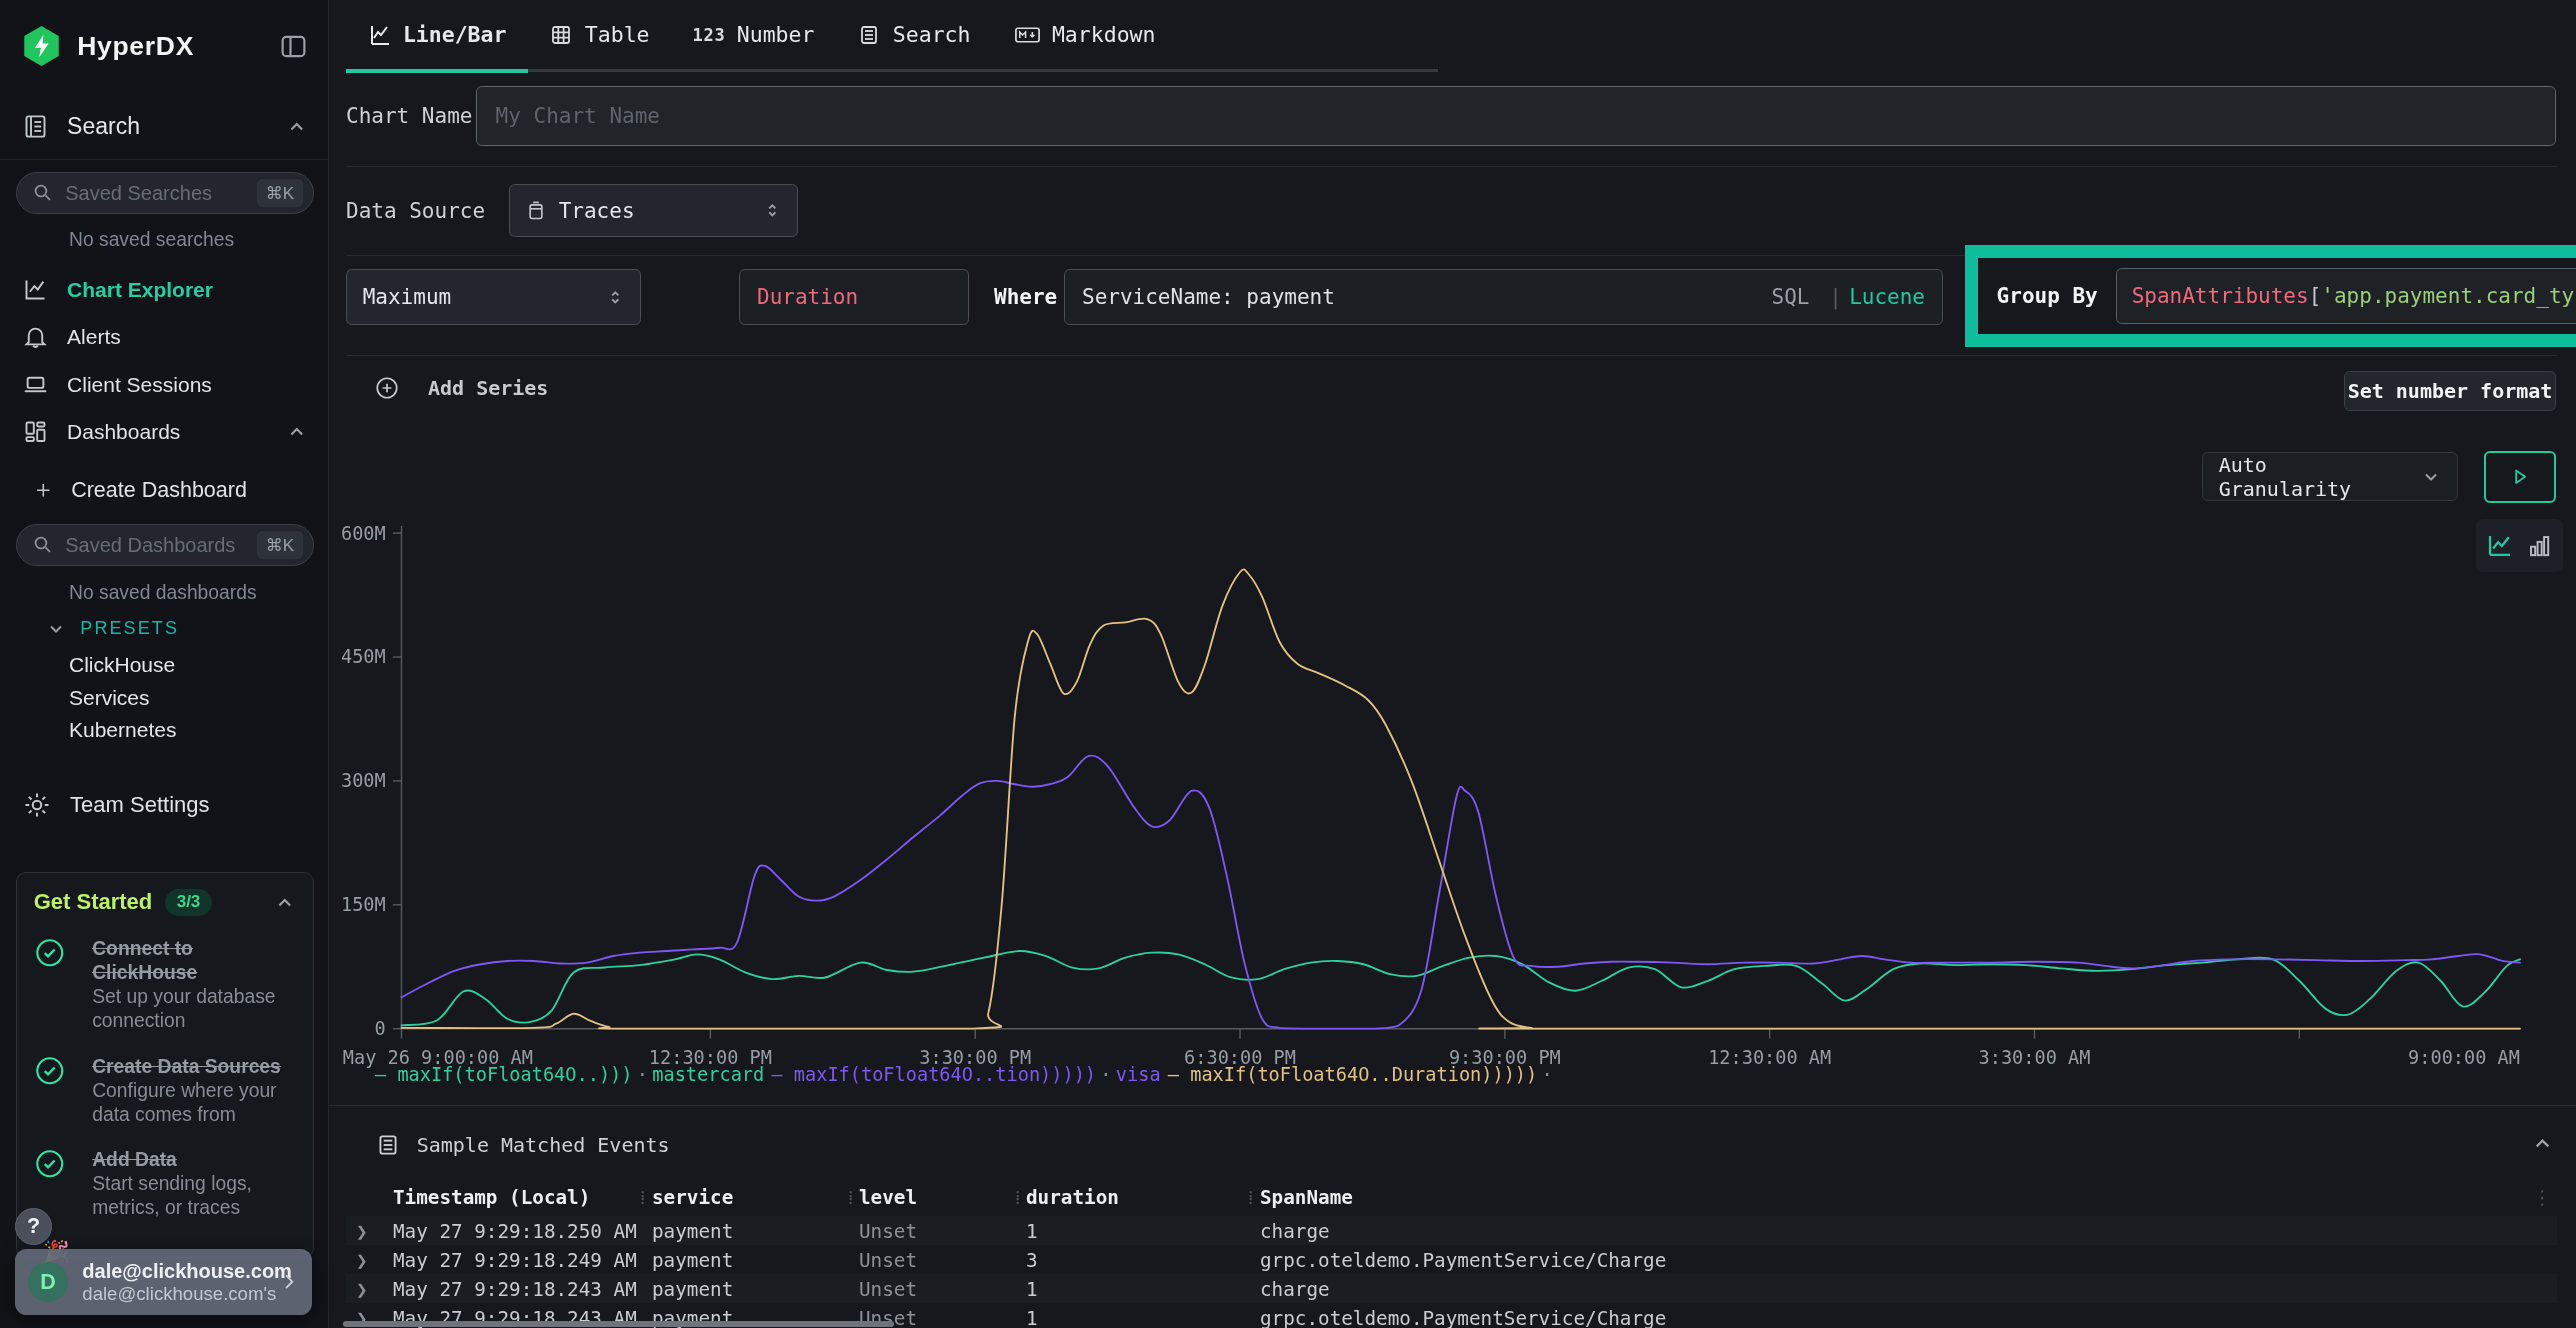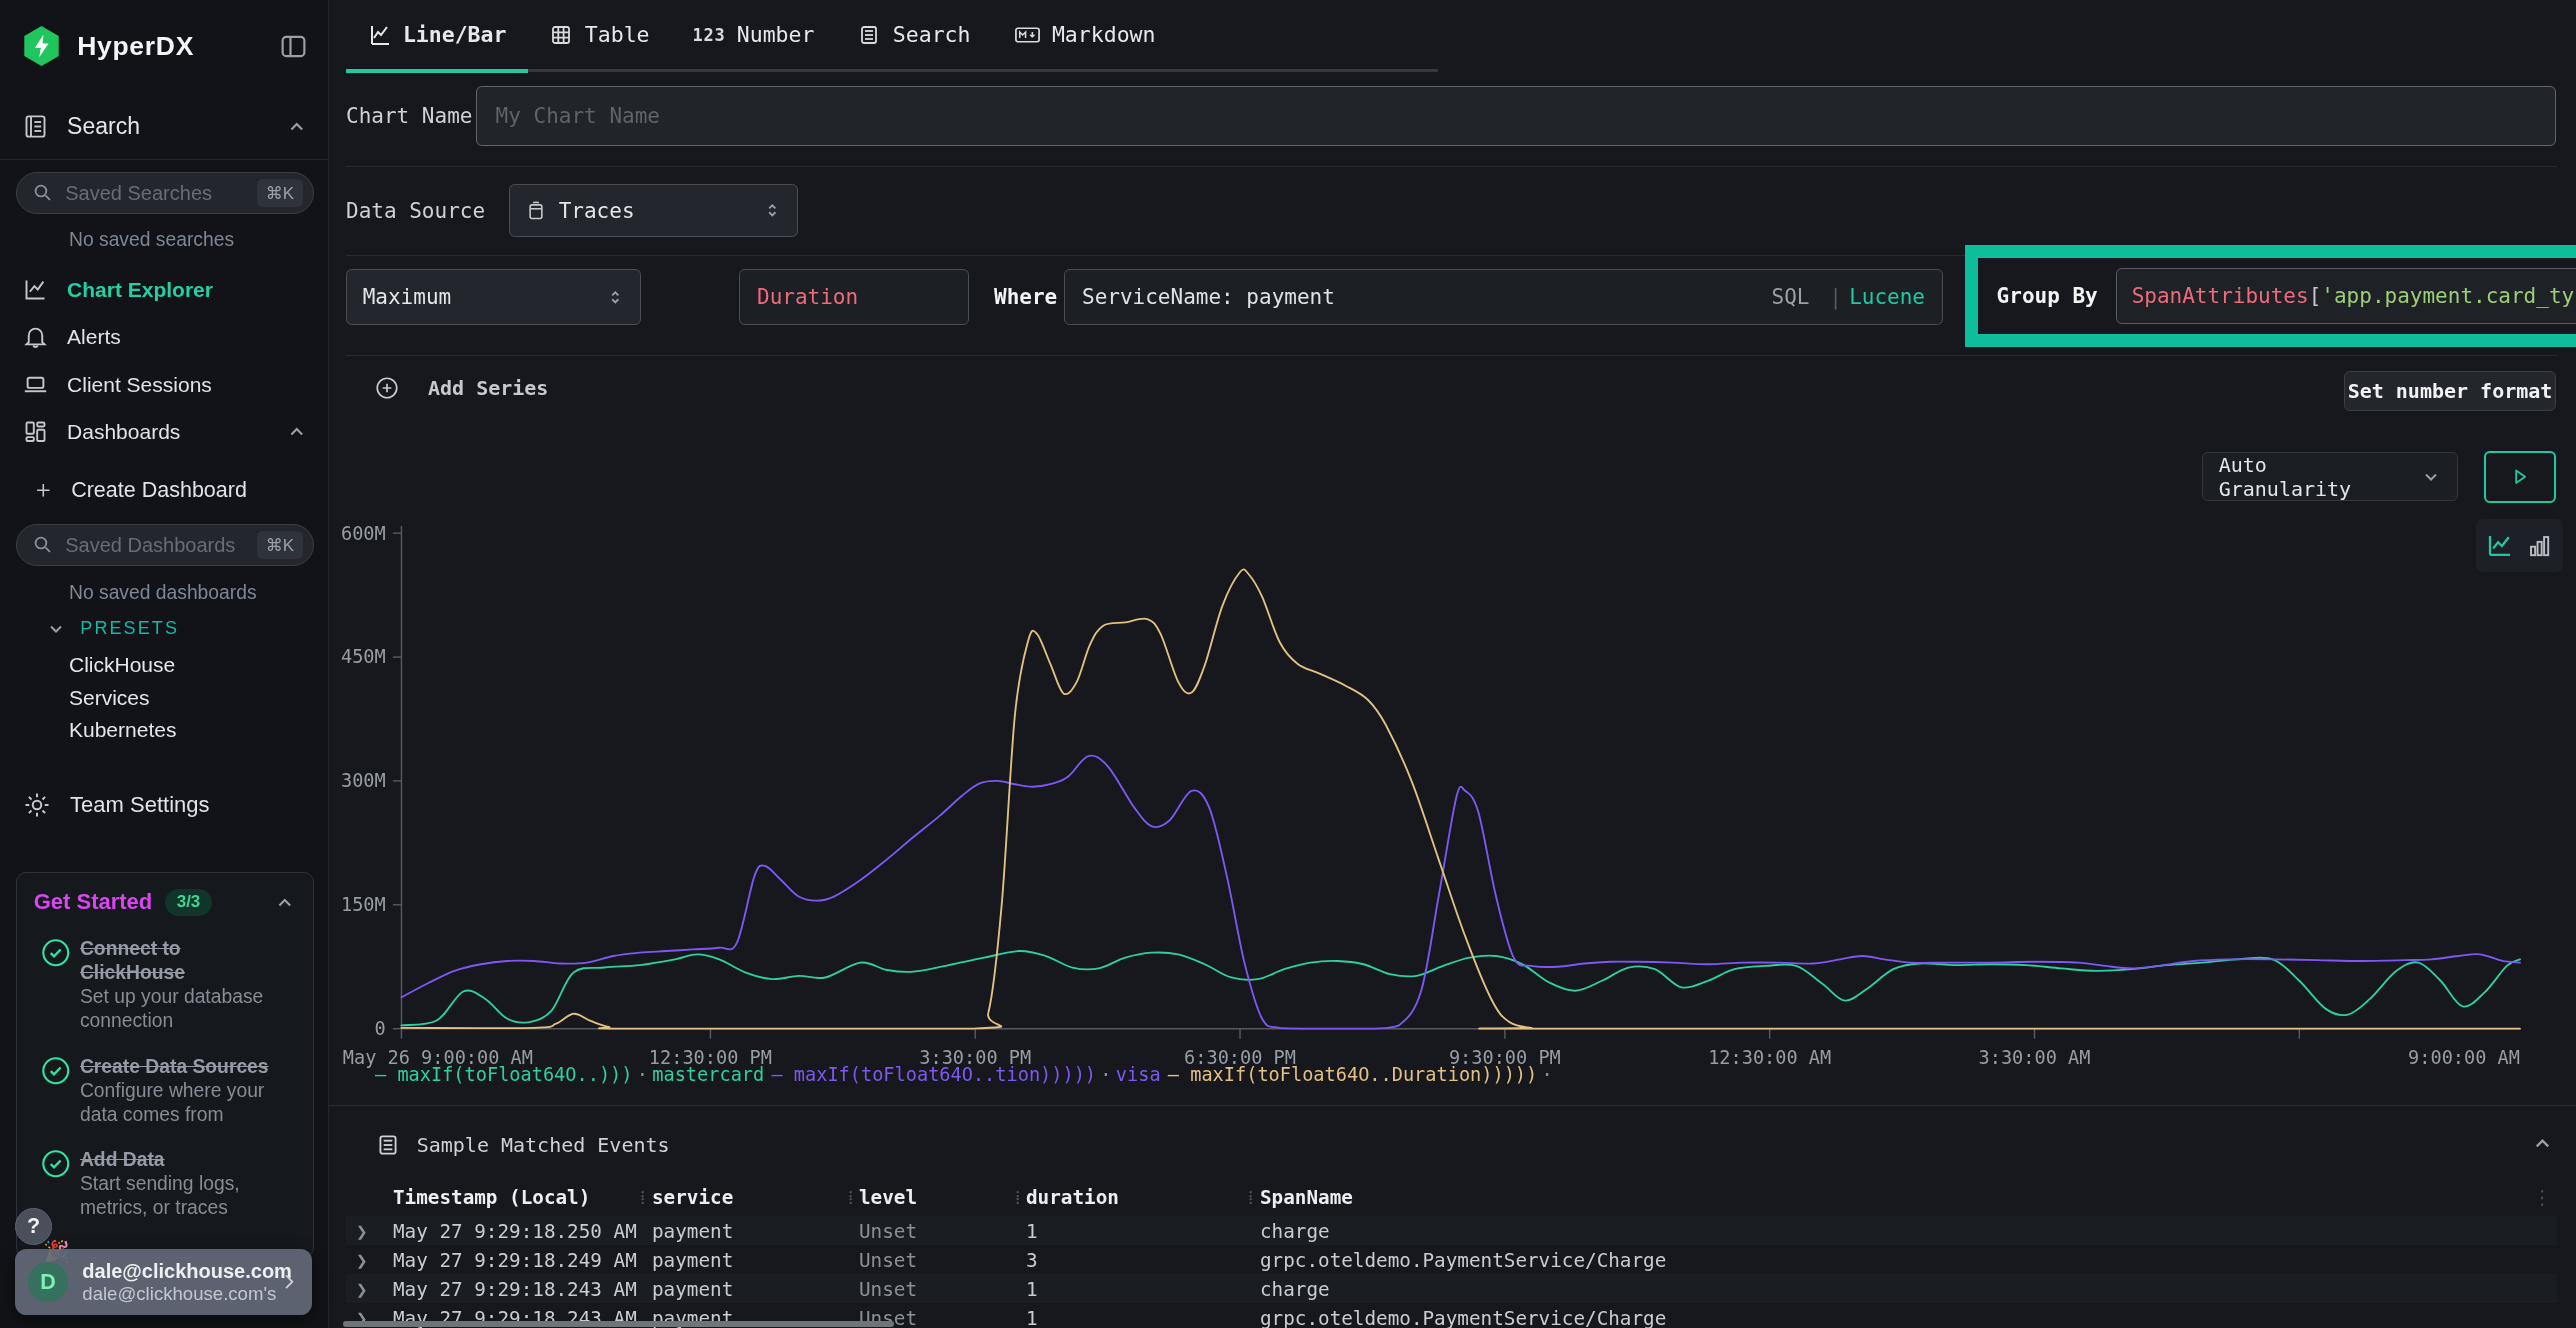--- a/index.html
+++ b/index.html
@@ -32,23 +32,23 @@
   .kbd { background:#2f333b; border-radius:5.7px; color:#9aa1a9; font-size:17px; padding:3.6px 8.6px; }
   .dim-note { color:#7e8794; font-size:19.3px; }
   .preset-item { color:#e3e6ea; font-size:21px; cursor:pointer; }
   .chev { stroke:#9aa0a8; stroke-width:2.4; fill:none; }
   
   #gs-card {
     position:absolute; left:15.7px; top:872px; width:298px; height:386px;
     background:#15181d; border:1.4px solid #2e333a; border-radius:10px; padding:15.7px 17px;
   }
   .gs-head { display:flex; align-items:center; gap:13px; }
-  .gs-title { font-weight:bold; font-size:22px; color:#d946ef; }
+  .gs-title { font-weight:bold; font-size:22px; color:#bef264; }
   .gs-badge { background:#11352a; color:#3fd68d; font-weight:bold; font-size:17px; border-radius:715px; padding:3.6px 11.4px; }
-  .gs-item { display:flex; gap:8px; margin-top:21.5px;justify-content:center; }
+  .gs-item { display:flex; gap:27px; margin-top:21.5px; }
   .gs-item .txt { width:209px; }
   .gs-item .t { color:#959ba4; font-weight:bold; font-size:19.3px; text-decoration:line-through; line-height:24px; }
   .gs-item .s { color:#878d96; font-size:19.3px; line-height:24px; }
   #help-btn {
     position:absolute; left:15px; top:1208px; width:37px; height:37px; border-radius:50%;
     background:#4a4f5a; border:0.7px solid #5c6270; color:#f0f2f5; font-weight:bold; font-size:21.5px;
     display:flex; align-items:center; justify-content:center; z-index:5; cursor:pointer;
   }
   #user-chip {
     position:absolute; left:15px; top:1249px; width:297px; height:66px; border-radius:11.4px;

